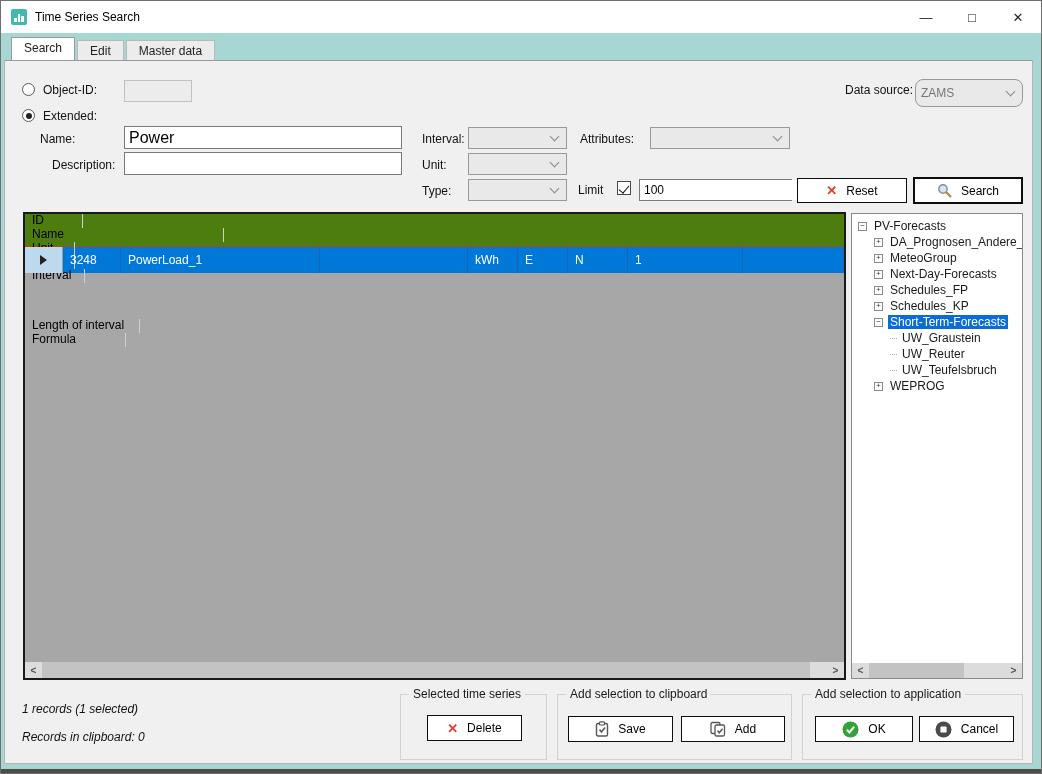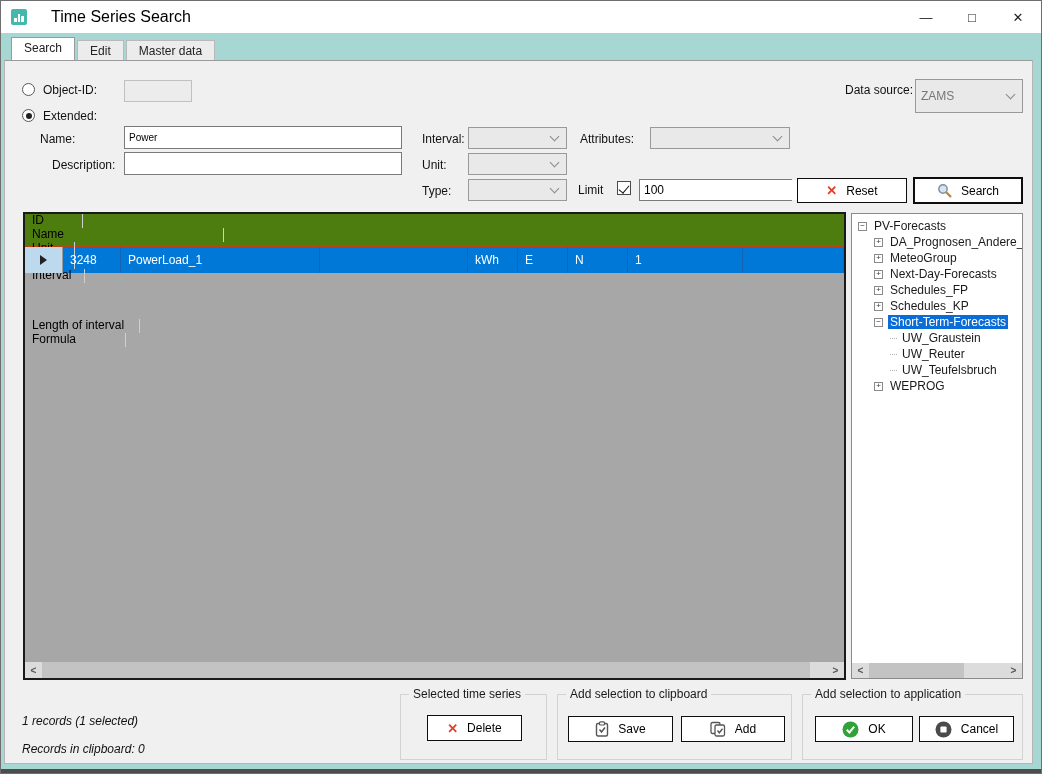--- a/index.html
+++ b/index.html
@@ -10,21 +10,21 @@
             border:1px solid #6e6e6e; }
 
   
   .titlebar { position:absolute; top:0; left:0; width:100%; height:32px; background:#fff;
               display:flex; align-items:center; }
   .title-icon { width:16px; height:16px; margin-left:10px; background:#45b8ae; border-radius:2px;
                 position:relative; }
   .title-icon .bars { position:absolute; left:3px; right:3px; bottom:3px; height:8px;
                 display:flex; align-items:flex-end; gap:1px; }
   .title-icon .bars i { display:block; width:2.5px; background:#fff; }
-  .title-text { margin-left:24px; font-size:16px; color:#000; }
+  .title-text { margin-left:8px; font-size:12px; color:#000; }
   .win-controls { margin-left:auto; display:flex; height:100%; }
   .wc { width:46px; height:100%; display:flex; align-items:center; justify-content:center;
         font-size:13px; color:#222; cursor:default; }
 
   
   .frame { position:absolute; top:32px; left:0; width:1042px; height:738px; background:#a6d7d2; }
   .tabstrip { position:absolute; top:5px; left:10px; display:flex; align-items:flex-end; height:22px; }
   .tab { padding:3px 12px 4px 12px; background:#ececec; border:1px solid #b9b9b9; border-bottom:none;
          margin-right:2px; color:#222; cursor:default; height:20px; }
   .tab.active { background:#fff; height:23px; border-color:#9a9a9a; position:relative; z-index:2; }
@@ -33,21 +33,21 @@
              border:1px solid #b5b5b5; border-top:1px solid #9a9a9a; }
 
   
   .abs { position:absolute; }
   .lbl { white-space:nowrap; color:#111; }
   .radio { width:13px; height:13px; border:1px solid #595959; border-radius:50%; background:#fff;
            position:absolute; }
   .radio.checked::after { content:""; position:absolute; left:2.5px; top:2.5px; width:6px; height:6px;
            border-radius:50%; background:#222; }
   .txt { position:absolute; border:1px solid #7a7a7a; background:#fff; font-family:"Liberation Sans",sans-serif;
-         font-size:10px; padding:0 4px; color:#000; }
+         font-size:16px; padding:0 4px; color:#000; }
   .txt:disabled, .txt.disabled { background:#ececec; border-color:#c0c0c0; }
   .dd { position:absolute; border:1px solid #999; background:#e9e9e9; display:flex; align-items:center;
         padding-left:5px; color:#777; }
   .dd .dd-text { flex:1 1 auto; overflow:hidden; white-space:nowrap; }
   .chev { width:7px; height:7px; border-right:1.5px solid #8a8a8a; border-bottom:1.5px solid #8a8a8a;
           transform:rotate(45deg); margin:-3px 8px 0 0; flex:0 0 auto; }
   .checkbox { position:absolute; width:14px; height:14px; border:1px solid #4a4a4a; background:#fff; }
   .checkbox.checked::after { content:""; position:absolute; left:3px; top:0.5px; width:5px; height:9px;
           border-right:1.8px solid #111; border-bottom:1.8px solid #111; transform:rotate(40deg); }
   .spin-wrap { position:absolute; border:1px solid #7a7a7a; background:#fff; display:flex; }
@@ -85,21 +85,21 @@
                border:1px solid #8a8a8a; overflow:hidden; }
   .tree-item { display:flex; align-items:center; height:16px; white-space:nowrap; font-size:12px; }
   .glyphbox { width:9px; height:9px; border:1px solid #8a8a8a; background:#fff; display:flex;
               align-items:center; justify-content:center; font-size:8px; line-height:1; color:#333;
               flex:0 0 auto; margin-right:5px; }
   .dotlead { border-top:1px dotted #b0b0b0; height:0; width:7px; flex:0 0 auto; }
   .tree-label { padding:0 2px; }
   .tree-label.selected { background:#0a6cd6; color:#fff; }
 
   
-  .status { position:absolute; font-style:italic; color:#111;margin-top:12px; }
+  .status { position:absolute; font-style:italic; color:#111; }
   .groupbox { position:absolute; border:1px solid #d2d2d2;padding-left:48px; }
   .gb-title { position:absolute; top:-8px; left:8px; background:#f0f0f0; padding:0 4px; font-size:12px; }
 
   .clip-icon svg, .circle-icon svg, .mag-icon svg { display:block; }
 
   .screen-bottom { position:absolute; left:0; bottom:0; width:100%; height:4px; background:#4c4c4c; }
 </style>
 </head>
 <body>
 
@@ -128,21 +128,21 @@
         <div class="tab">Master data</div>
       </div>
 
     <div class="content">
 
       <div class="radio abs" style="left:17px; top:22px;"></div>
       <div class="lbl abs" style="left:38px; top:22px;">Object-ID:</div>
       <input class="txt disabled" style="left: 119px; top: 19px; width: 68px; height: 22px;" disabled="" value="">
 
       <div class="lbl abs" style="left:840px; top:22px;">Data source:</div>
-      <div class="dd" style="left:910px; top:18px; width:108px; height:34px;">
+      <div class="dd" style="left:910px; top:18px; width:108px; height:28px;border-radius:8px;">
         <span class="dd-text">ZAMS</span>
         <span class="chev"></span>
       </div>
 
       <div class="radio checked abs" style="left:17px; top:48px;"></div>
       <div class="lbl abs" style="left:38px; top:48px;">Extended:</div>
 
       <div class="lbl abs" style="left:35px; top:71px;">Name:</div>
       <input class="txt" style="left: 119px; top: 65px; width: 278px; height: 23px;" value="Power">
 

